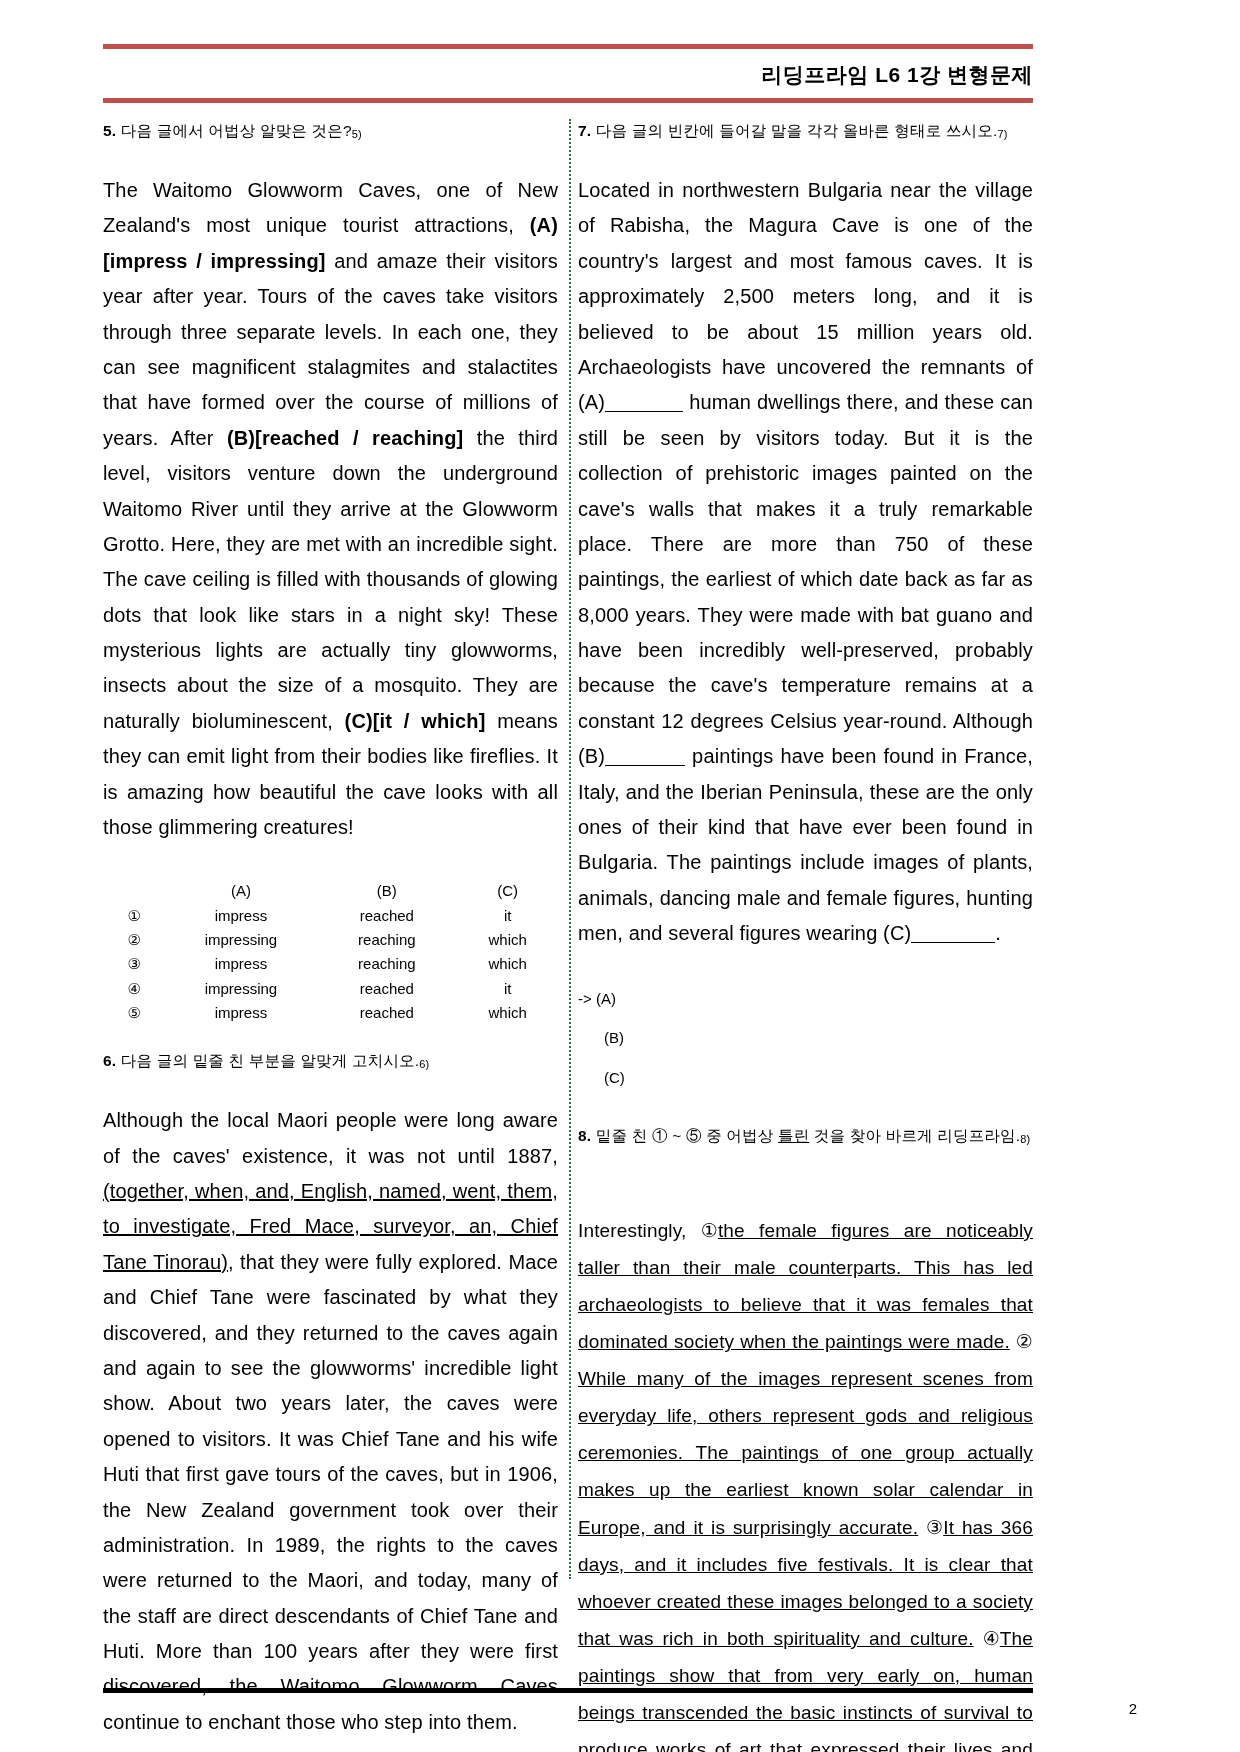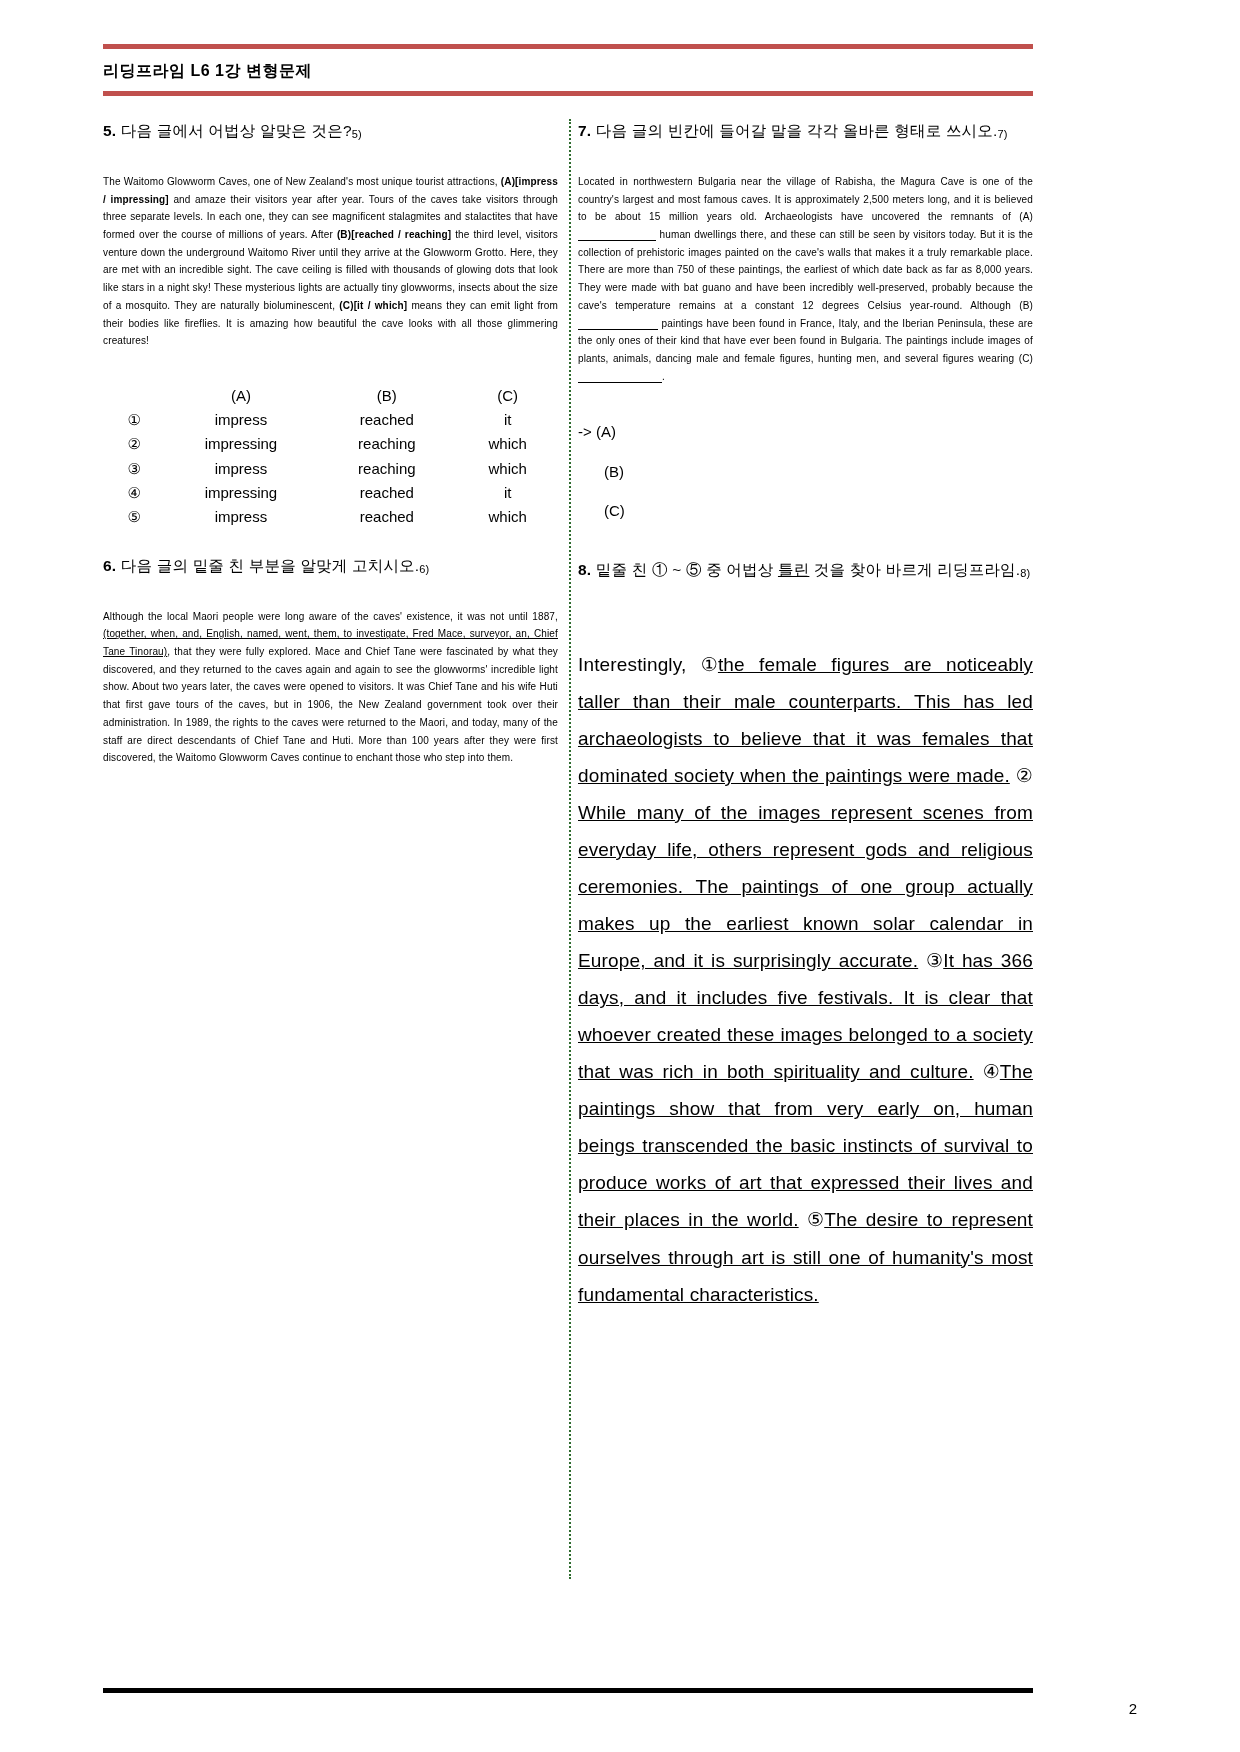--- a/index.html
+++ b/index.html
@@ -28,22 +28,22 @@
     left: 103px;
     top: 44px;
     width: 930px;
   }
   .rule-red {
     height: 5px;
     background: #c0504d;
     width: 100%;
   }
   .doc-title {
-    text-align: left;
-    font-size: 16px;
+    text-align: right;
+    font-size: 21px;
     font-weight: bold;
     letter-spacing: 0.5px;
     padding: 12px 0 9px 0;
     color: #000;
   }
 
   
   .columns {
     position: absolute;
     left: 103px;
@@ -82,21 +82,21 @@
   .q-sup {
     font-size: 11px;
     vertical-align: baseline;
     position: relative;
     top: 2px;
   }
   .u { text-decoration: underline; }
 
   
   .passage {
-    font-size: 10px;
+    font-size: 20px;
     line-height: 1.77;
     text-align: justify;
     text-justify: inter-word;
     letter-spacing: 0.15px;
     margin: 0;
   }
   .passage b { font-weight: bold; }
   .passage .scramble {
     text-decoration: underline;
   }

